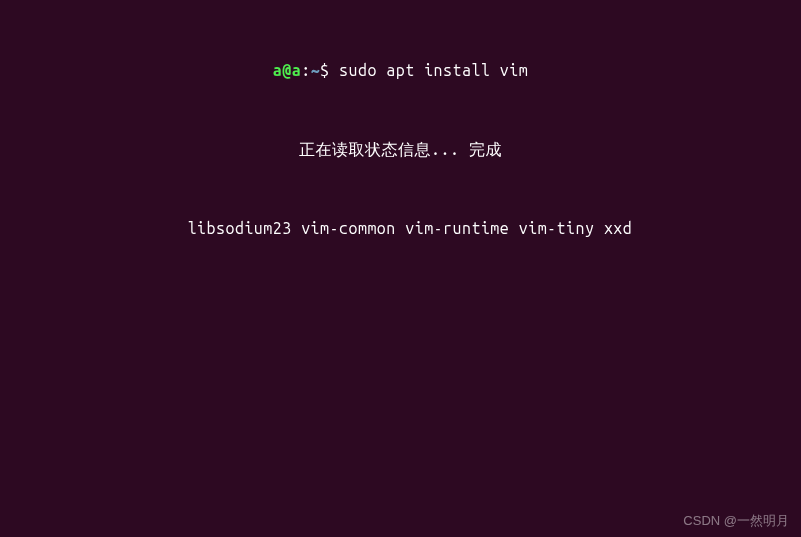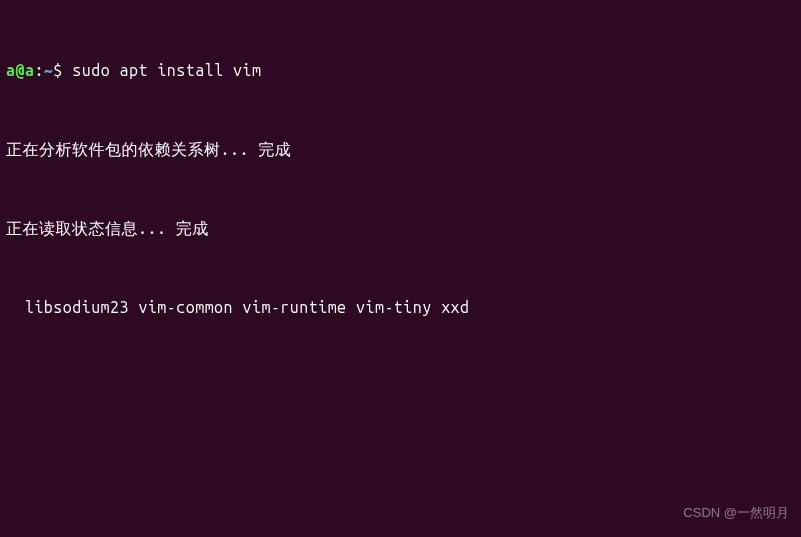--- a/index.html
+++ b/index.html
@@ -37,37 +37,37 @@
     }
     .prompt-dollar {
       color: #ffffff;
     }
     .command {
       color: #ffffff;
     }
     .line {
       color: #ffffff;
       min-height: 1.65em;
+      text-align: center;
     }
     .watermark {
       position: absolute;
       right: 12px;
-      bottom: 14px;
+      bottom: 6px;
       color: rgba(255,255,255,0.45);
       font-family: sans-serif;
       font-size: 13px;
       letter-spacing: 0;
     }
   </style>
 </head>
 <body>
 
 <div class="terminal">
   <div class="line"><span class="prompt-user">a@a</span><span class="prompt-colon">:</span><span class="prompt-path">~</span><span class="prompt-dollar">$ </span><span class="command">sudo apt install vim</span></div>
-  <div class="line">正在分析软件包的依赖关系树... 完成</div>
   <div class="line">正在读取状态信息... 完成</div>
   <div class="line">  libsodium23 vim-common vim-runtime vim-tiny xxd</div>
   
   
   
   
   
   
   
   

